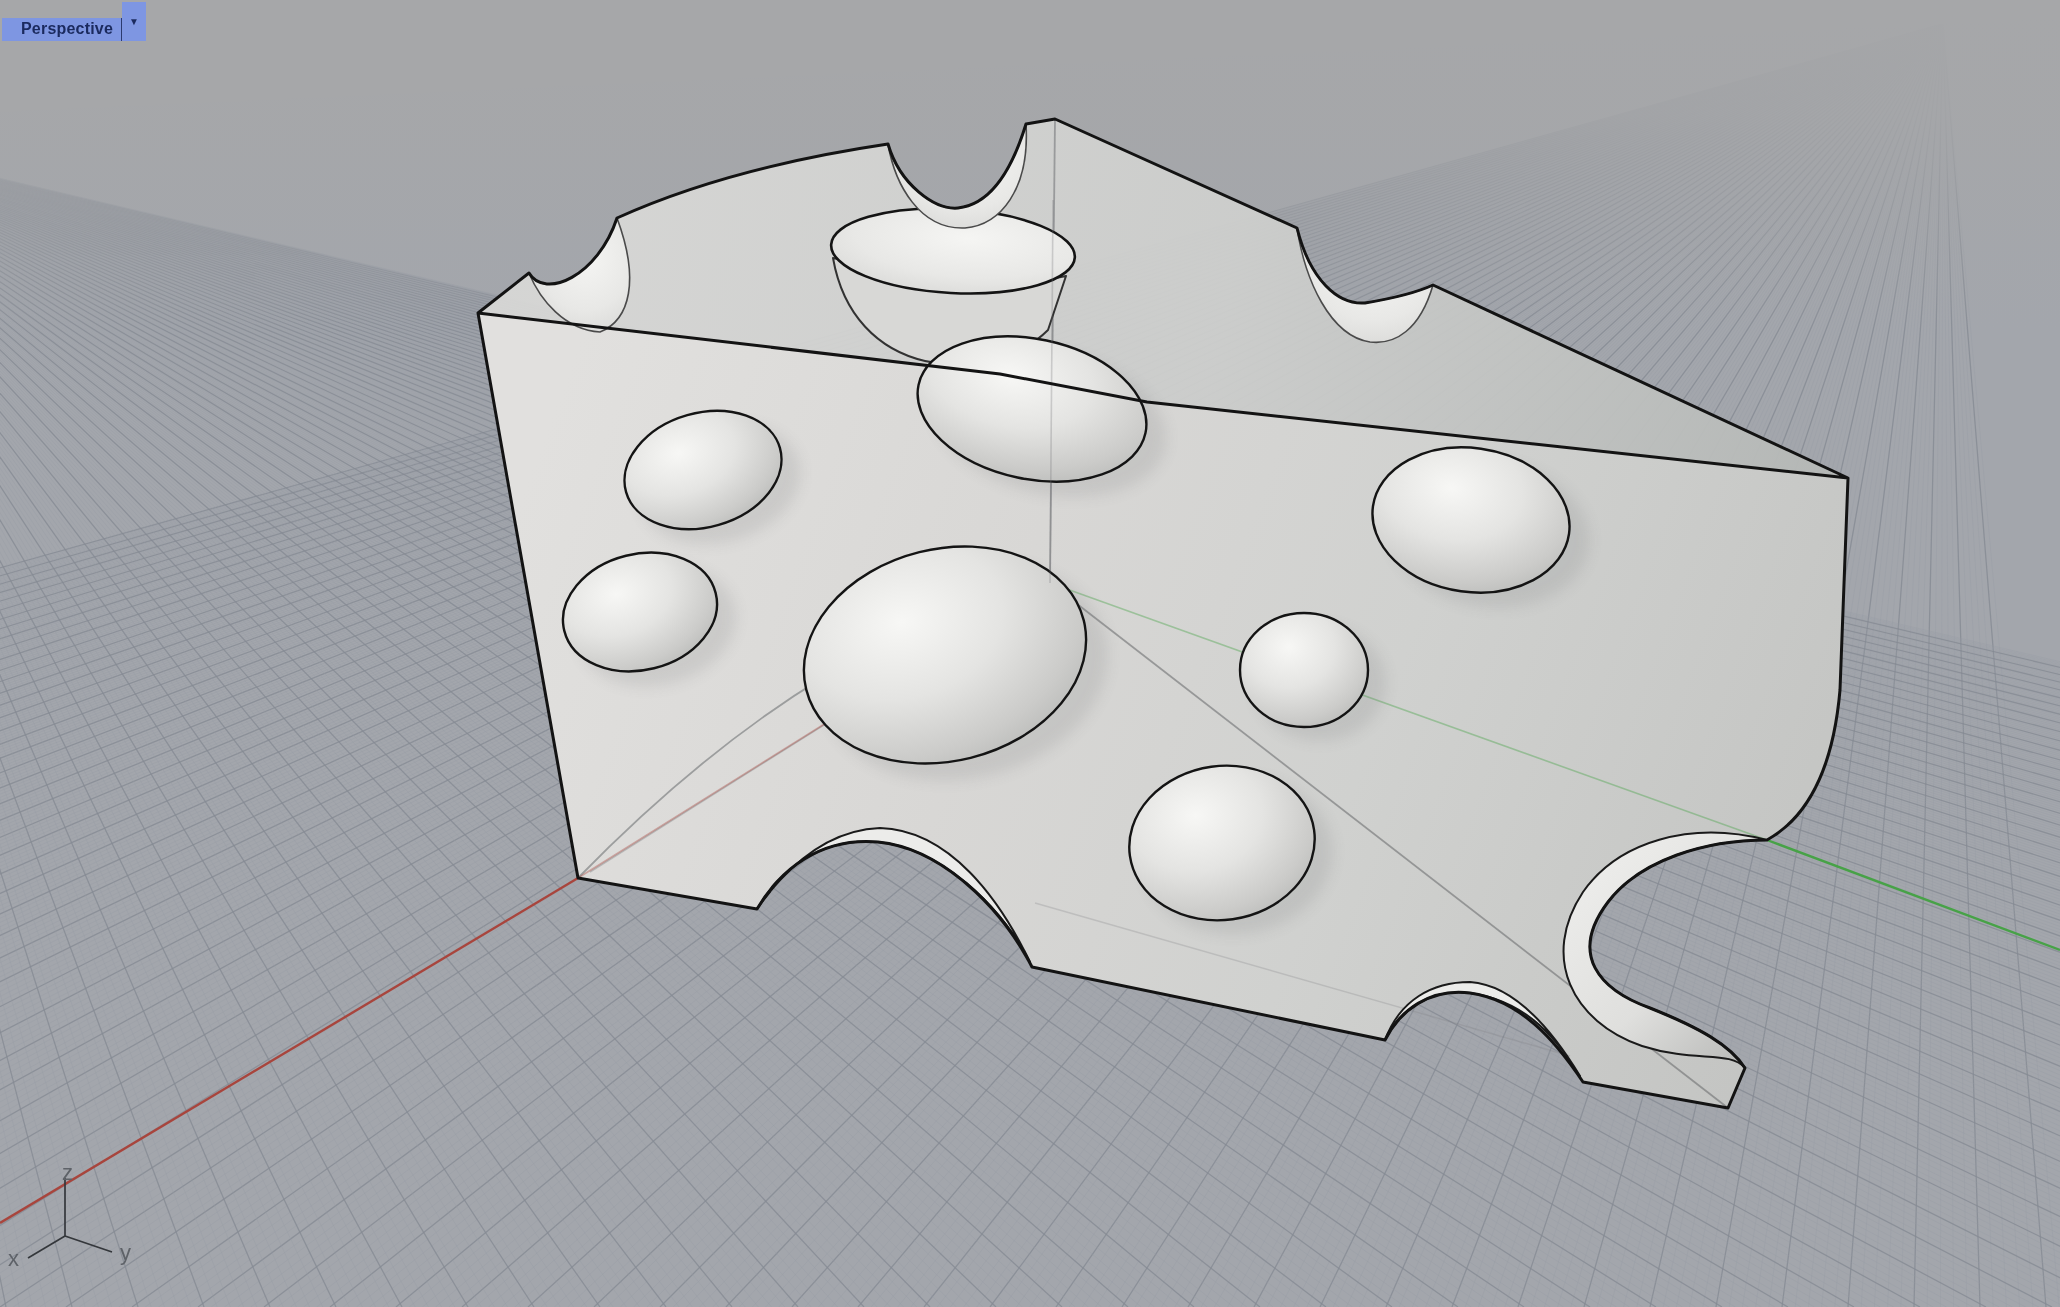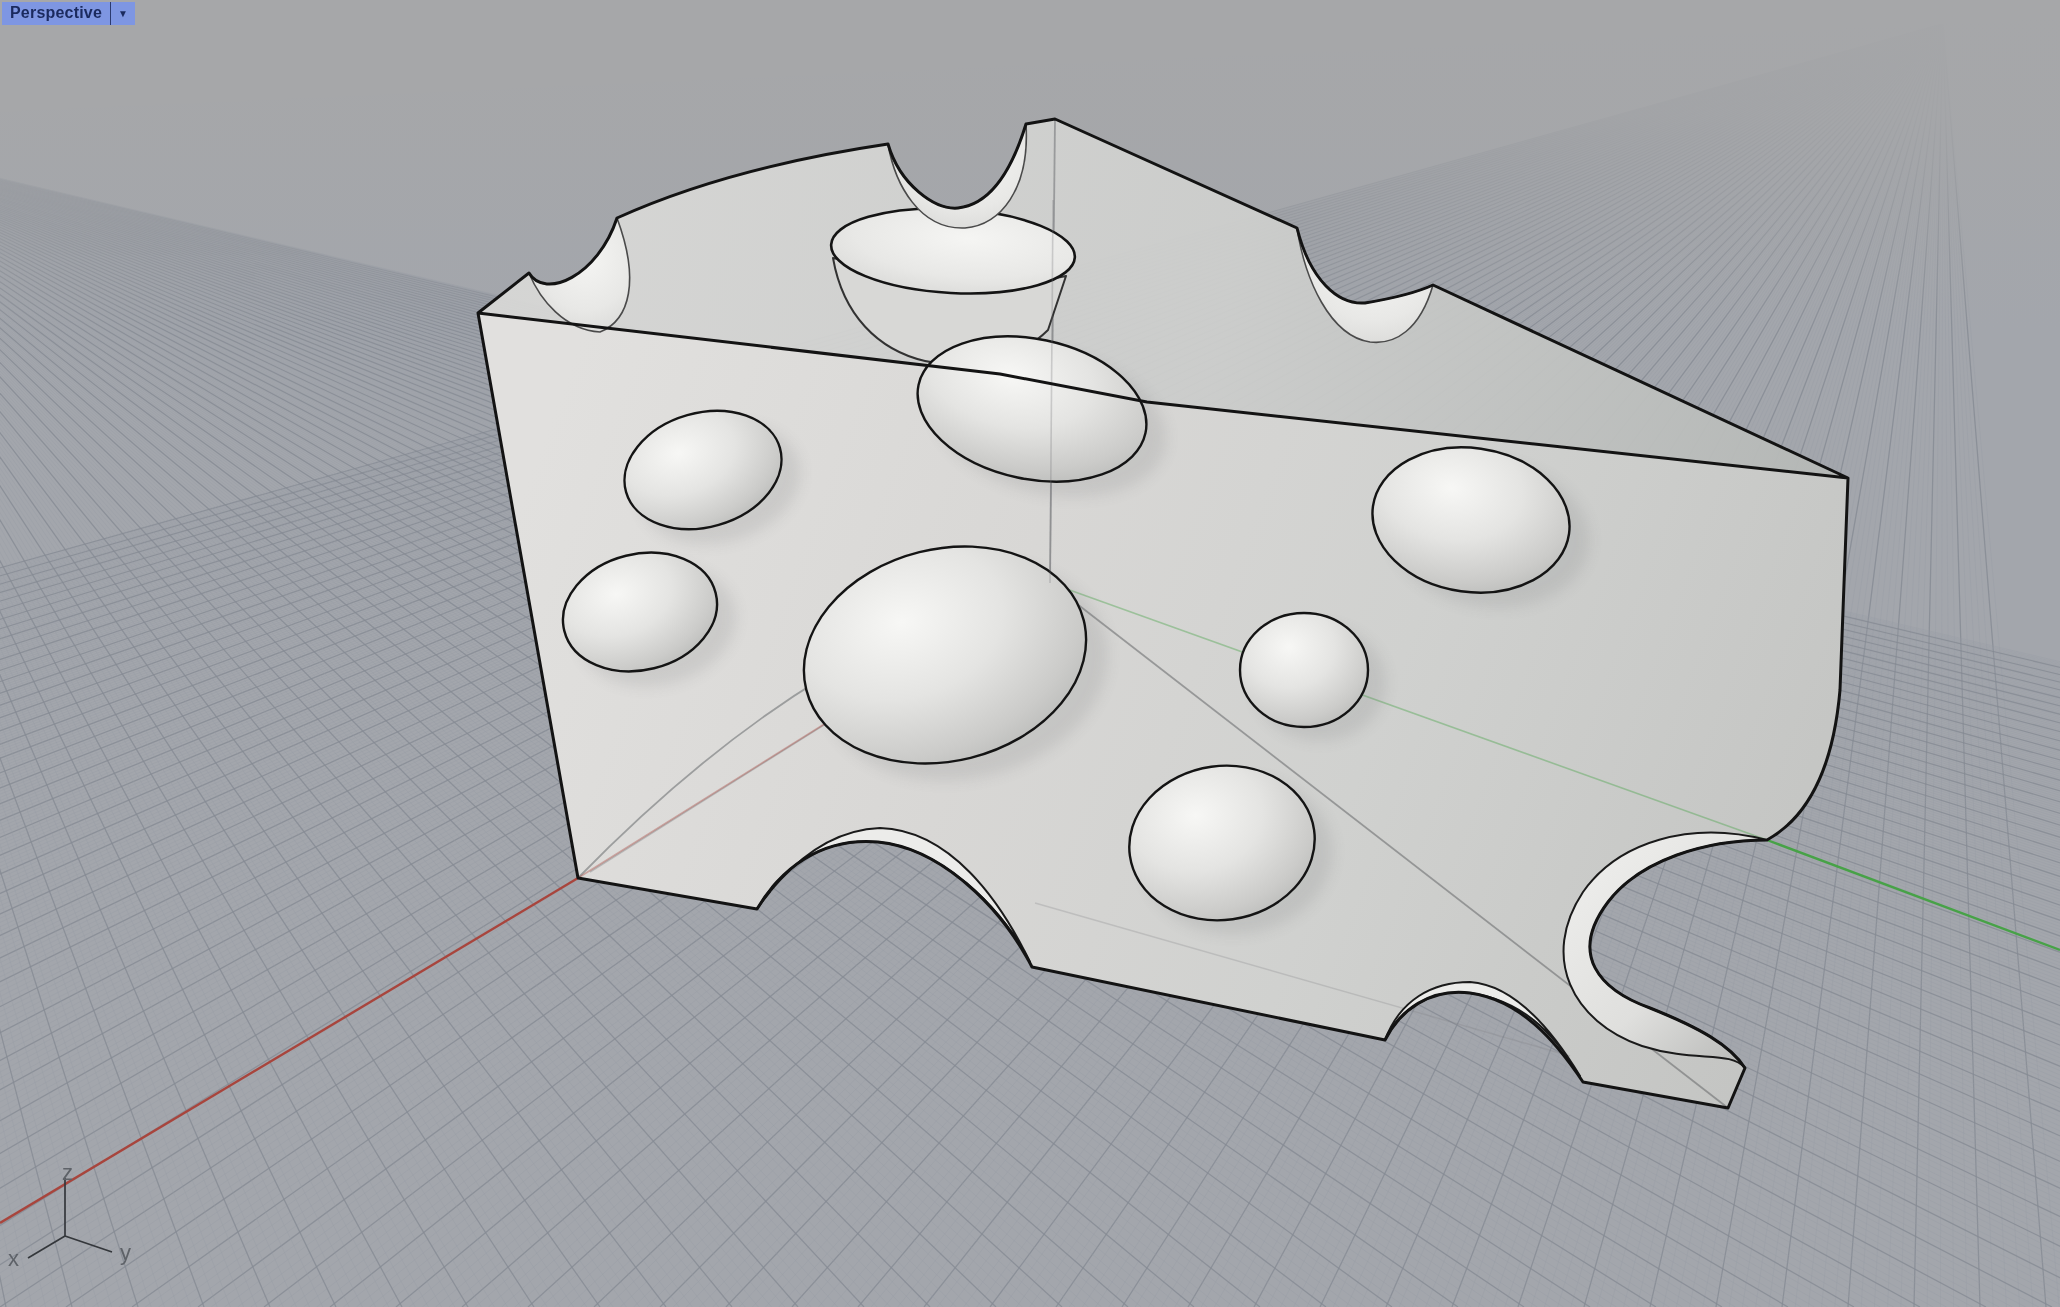--- a/index.html
+++ b/index.html
@@ -1,21 +1,21 @@
 <!DOCTYPE html>
 <html><head>
 <meta charset="utf-8">
 <style>
   html,body{margin:0;padding:0;background:#a6a7a9;overflow:hidden;}
   .viewport{position:relative;width:2060px;height:1307px;background:#a6a7a9;
     font-family:"Liberation Sans", sans-serif;}
   .viewport svg{position:absolute;left:0;top:0;}
   .viewport-label-wrap{position:absolute;left:2px;top:2px;display:flex;align-items:stretch;z-index:5;}
   .viewport-label{background:#7e96e2;color:#1b2a5e;font-weight:bold;font-size:16px;
-    padding:2px 8px 3px 8px;letter-spacing:0.2px;border-right:1px solid #2c3a6e;cursor:pointer;}
+    padding:2px 8px 3px 19px;letter-spacing:0.2px;border-right:1px solid #2c3a6e;cursor:pointer;margin-top:16px;}
   .viewport-label-arrow{background:#7e96e2;color:#1b2a5e;width:24px;display:flex;
     align-items:center;justify-content:center;font-size:10px;cursor:pointer;}
 </style>
 </head>
 <body>
 
 <div class="viewport">
 
 <svg id="scene" width="2060" height="1307" viewBox="0 0 2060 1307">
   <defs>

